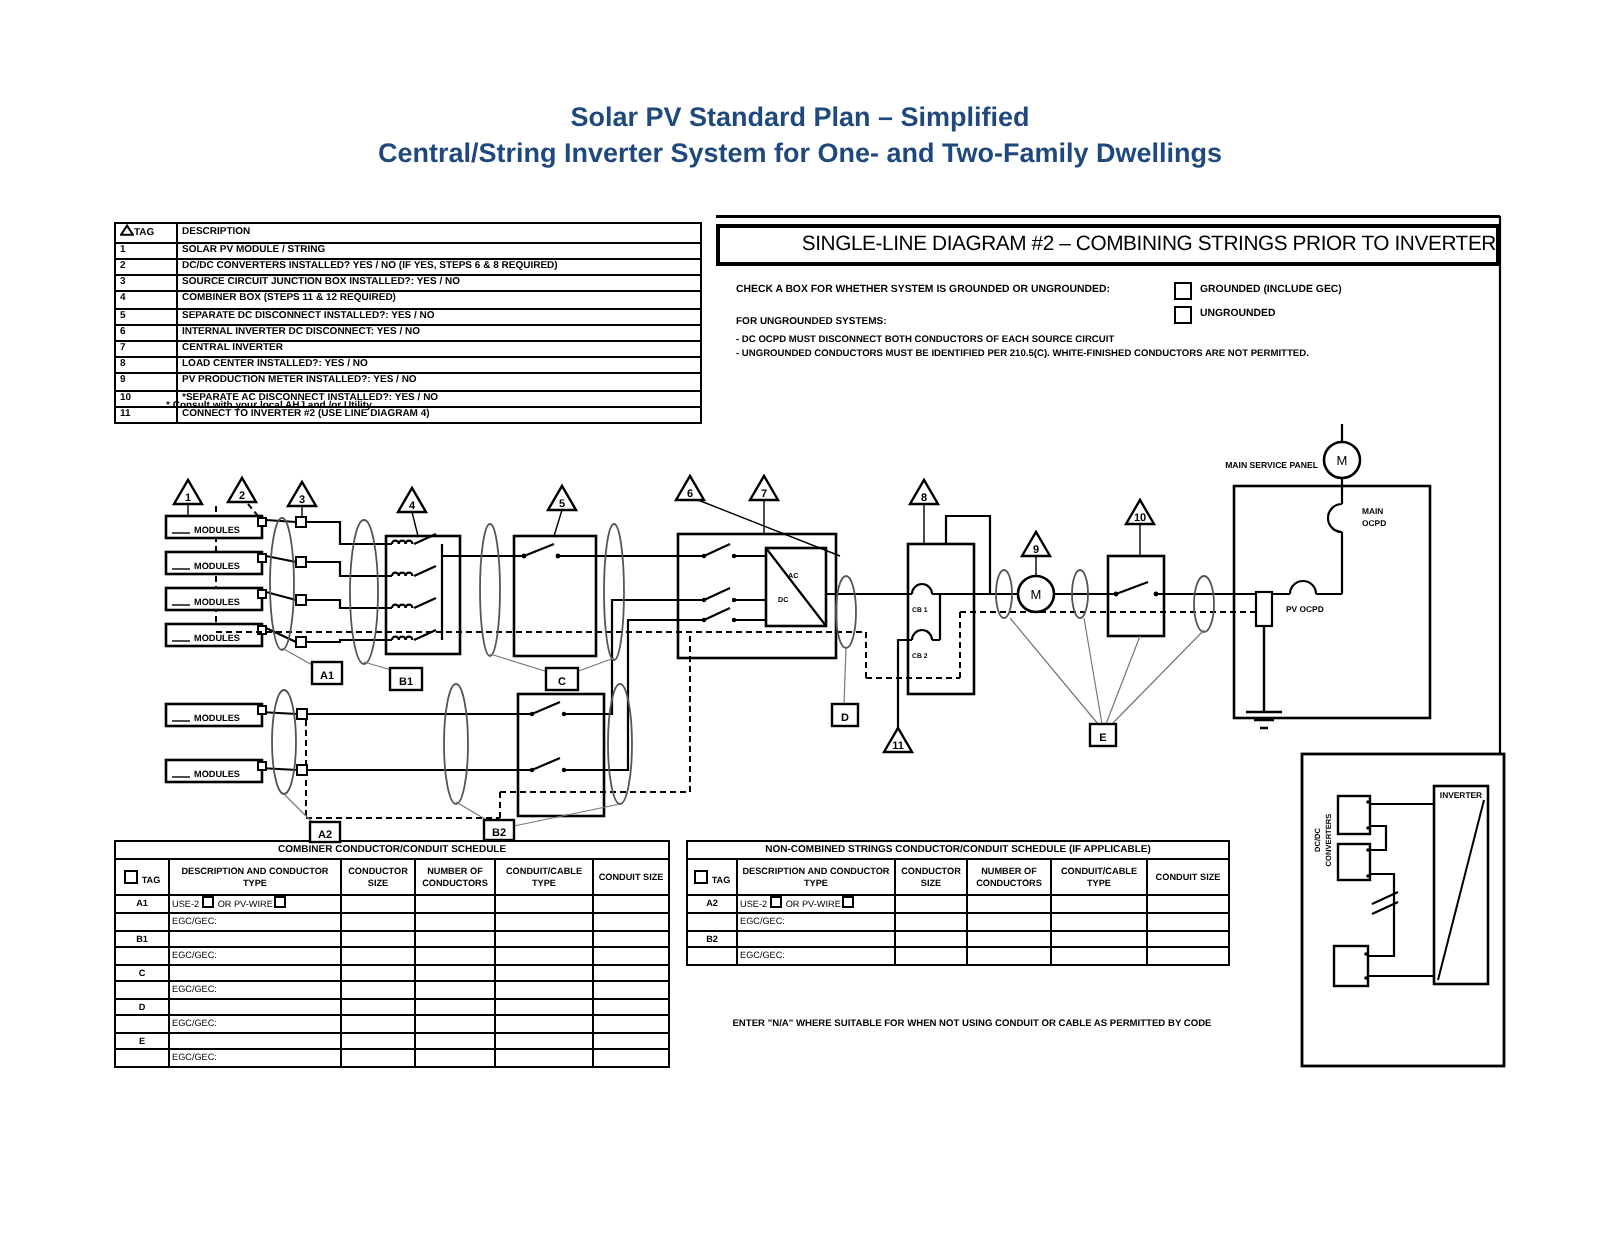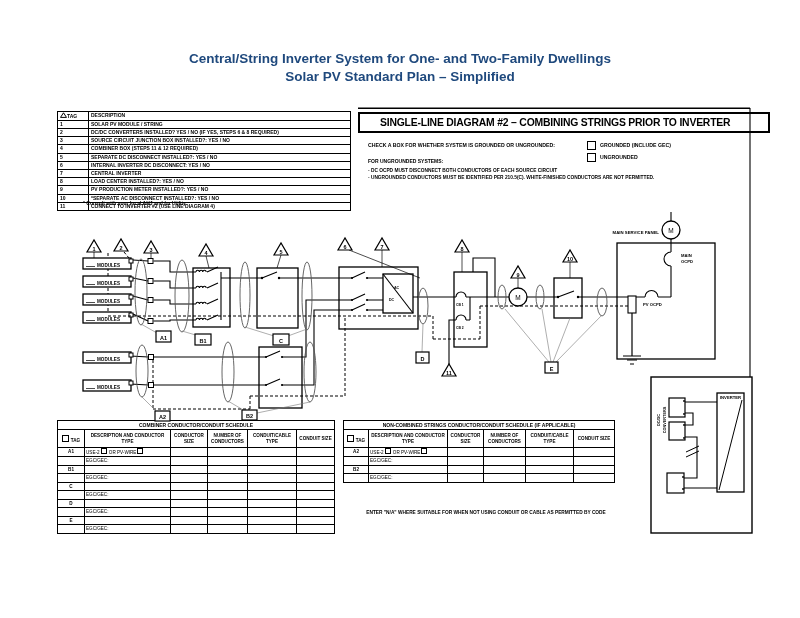--- a/index.html
+++ b/index.html
@@ -11,22 +11,22 @@
   
   table{border-collapse:collapse;table-layout:fixed;}
   .steps{left:57px;top:111px;width:293px;font-size:5px;font-weight:bold;}
   .steps td,.steps th{border:1px solid #000;padding:0 2px;height:7.2px;line-height:7.2px;
        overflow:hidden;white-space:nowrap;text-align:left;font-size:5px;}
   .steps{border:1.5px solid #000;}
   .footnote{left:83px;top:200px;font-size:5px;font-weight:bold;}
   
   .topline{left:358px;top:108px;width:392px;height:0;border-top:1px solid #000;}
   .sld-box{left:358px;top:112px;width:388px;height:17px;border:2px solid #000;
-           text-align:left;font-weight:bold;font-size:10.4px;line-height:17px;
-           letter-spacing:-0.2px;white-space:nowrap;padding-left:20px;}
+           text-align:right;font-weight:normal;font-size:10.4px;line-height:17px;
+           letter-spacing:-0.2px;white-space:nowrap;}
   .chk-instr{left:368px;top:142px;font-size:5.2px;font-weight:bold;}
   .chk-box{width:7px;height:7px;border:1.2px solid #000;background:#fff;}
   .chk-lbl{font-size:5.2px;font-weight:bold;}
   .ug-title{left:368px;top:158px;font-size:5px;font-weight:bold;}
   .bullet{left:368px;font-size:4.8px;font-weight:bold;white-space:nowrap;}
   
   .sched{font-size:4.6px;}
   .sched td,.sched th{border:1px solid #000;padding:0 1px;overflow:hidden;font-size:4.6px;}
   .sched{border:1.5px solid #000;}
   .sched .ttl{height:8px;line-height:8px;text-align:center;font-weight:bold;font-size:5px;}
@@ -40,22 +40,22 @@
               font-weight:bold;line-height:7px;}
   svg.overlay{position:absolute;left:0;top:0;pointer-events:none;}
   svg text{font-family:"Liberation Sans",sans-serif;fill:#000;}
 </style>
 </head>
 <body>
 
 <div class="page">
 
   <div class="abs doc-title">
+    <div>Solar PV Standard Plan – Simplified</div>
     <div>Central/String Inverter System for One- and Two-Family Dwellings</div>
-    <div>Solar PV Standard Plan – Simplified</div>
   </div>
 
   <table class="abs steps">
     <colgroup>
         <col style="width:31px">
         <col style="width:262px">
       </colgroup>
     <tbody>
         <tr>
       <th><svg width="7" height="6" style="vertical-align:-0.5px">

